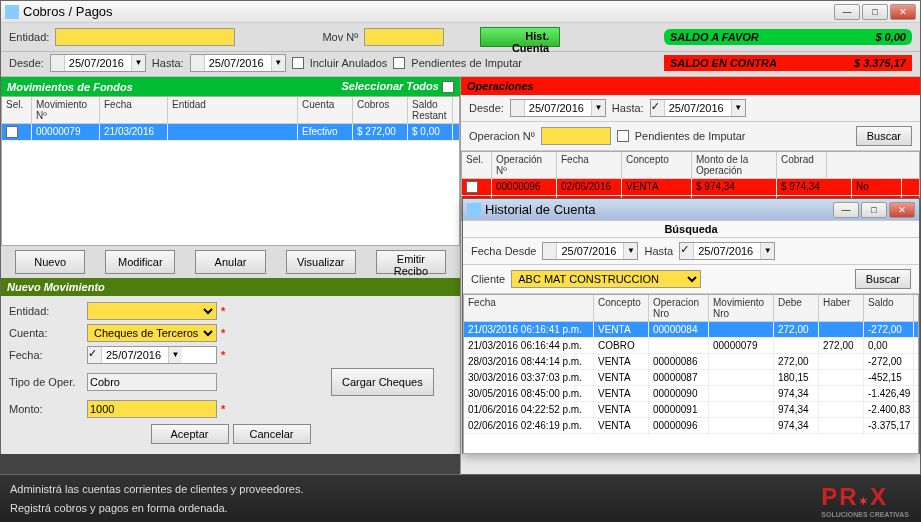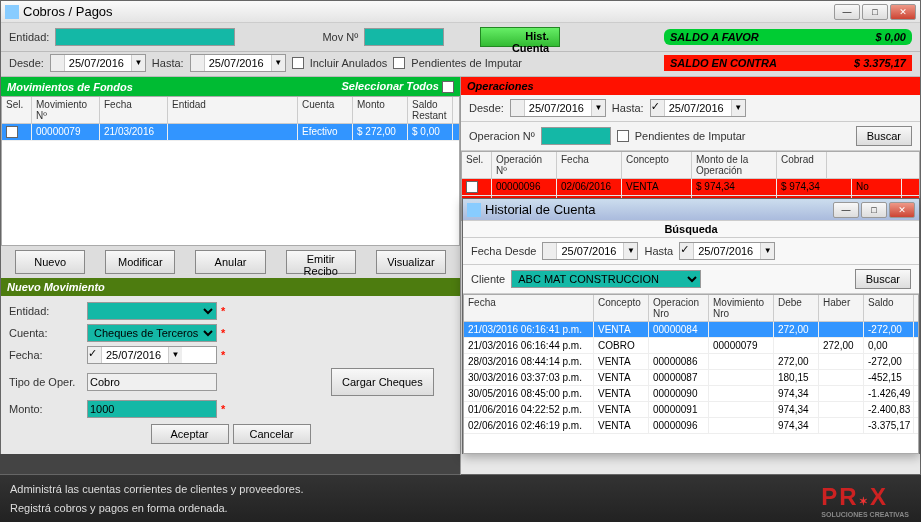--- a/index.html
+++ b/index.html
@@ -8,21 +8,21 @@
 .main-window { top: 0; left: 0; width: 921px; height: 475px; }
 .titlebar { background: linear-gradient(#fafafa,#e4e4e4); height: 22px; display: flex; align-items: center; padding: 0 4px; border-bottom: 1px solid #ccc; }
 .titlebar .icon { width: 14px; height: 14px; background: #8cf; margin-right: 4px; }
 .titlebar .title { flex: 1; font-size: 13px; }
 .winbtns { display: flex; gap: 2px; }
 .winbtn { width: 26px; height: 16px; background: linear-gradient(#f8f8f8,#ddd); border: 1px solid #999; border-radius: 2px; font-size: 9px; text-align: center; line-height: 14px; cursor: pointer; }
 .winbtn.close { background: linear-gradient(#e98,#c43); color: #fff; }
 .filterbar { background: #dedede; padding: 4px 8px; display: flex; align-items: center; gap: 6px; border-bottom: 1px solid #bbb; }
 .filterbar.row2 { padding-top: 2px; }
 .lbl { font-size: 11px; color: #333; }
-.inp { height: 18px; border: 1px solid #999; background: #14b8a6; padding: 0 2px; font-size: 11px; }
+.inp { height: 18px; border: 1px solid #999; background: #fde047; padding: 0 2px; font-size: 11px; }
 .inp.readonly { background: #f0f0f0; }
 .date-combo { display: inline-flex; border: 1px solid #999; height: 18px; background: #fff; }
 .date-combo .cb { width: 14px; background: #eee; border-right: 1px solid #ccc; }
 .date-combo .dv { padding: 0 4px; line-height: 16px; min-width: 66px; }
 .date-combo .dd { width: 14px; background: #eee; border-left: 1px solid #ccc; text-align: center; line-height: 16px; font-size: 8px; }
 .chk { width: 12px; height: 12px; border: 1px solid #666; background: #fff; display: inline-block; vertical-align: middle; }
 .btn { background: linear-gradient(#f8f8f8,#ddd); border: 1px solid #888; padding: 2px 10px; height: 20px; font-size: 11px; cursor: pointer; }
 .btn-green { background: linear-gradient(#6e6,#3b3); border-color: #282; color: #000; font-weight: bold; text-align: right; }
 .balance-box { padding: 2px 6px; font-weight: bold; font-style: italic; display: flex; justify-content: space-between; }
 .bal-green { background: #0c3; color: #000; border-radius: 6px; }
@@ -118,41 +118,41 @@
         <span>Movimientos de Fondos</span>
         <span><span>Seleccionar Todos</span> <span class="chk" style="background:#fff"></span></span>
       </div>
       <div class="grid" style="height:150px">
         <div class="grid-head">
           <div class="gh" style="width:30px">Sel.</div>
           <div class="gh" style="width:68px">Movimiento Nº</div>
           <div class="gh" style="width:68px">Fecha</div>
           <div class="gh" style="width:130px">Entidad</div>
           <div class="gh" style="width:55px">Cuenta</div>
-          <div class="gh" style="width:55px">Monto</div>
+          <div class="gh" style="width:55px">Cobros</div>
           <div class="gh" style="width:45px">Saldo Restant</div>
         </div>
         <div class="grid-body" id="mov-body">
             <div class="grid-row row-blue">
               <div class="gc" style="width:30px"><span class="chk"></span></div>
               <div class="gc" style="width:68px">00000079</div>
               <div class="gc" style="width:68px">21/03/2016</div>
               <div class="gc" style="width:130px"></div>
               <div class="gc" style="width:55px">Efectivo</div>
               <div class="gc" style="width:55px">$ 272,00</div>
               <div class="gc" style="width:45px">$ 0,00</div>
             </div>
           </div>
       </div>
       <div class="btn-row">
         <button class="btn">Nuevo</button>
         <button class="btn">Modificar</button>
         <button class="btn">Anular</button>
+        <button class="btn">Visualizar</button>
         <button class="btn">Emitir Recibo</button>
-        <button class="btn">Visualizar</button>
       </div>
       <div class="section-hdr hdr-blue">
         <span>Nuevo Movimiento</span>
       </div>
       <div class="form-section">
         <div class="form-row">
             <span class="lbl">Entidad:</span>
             <select class="inp"><option></option></select>
             <span class="req">*</span>
           </div>

